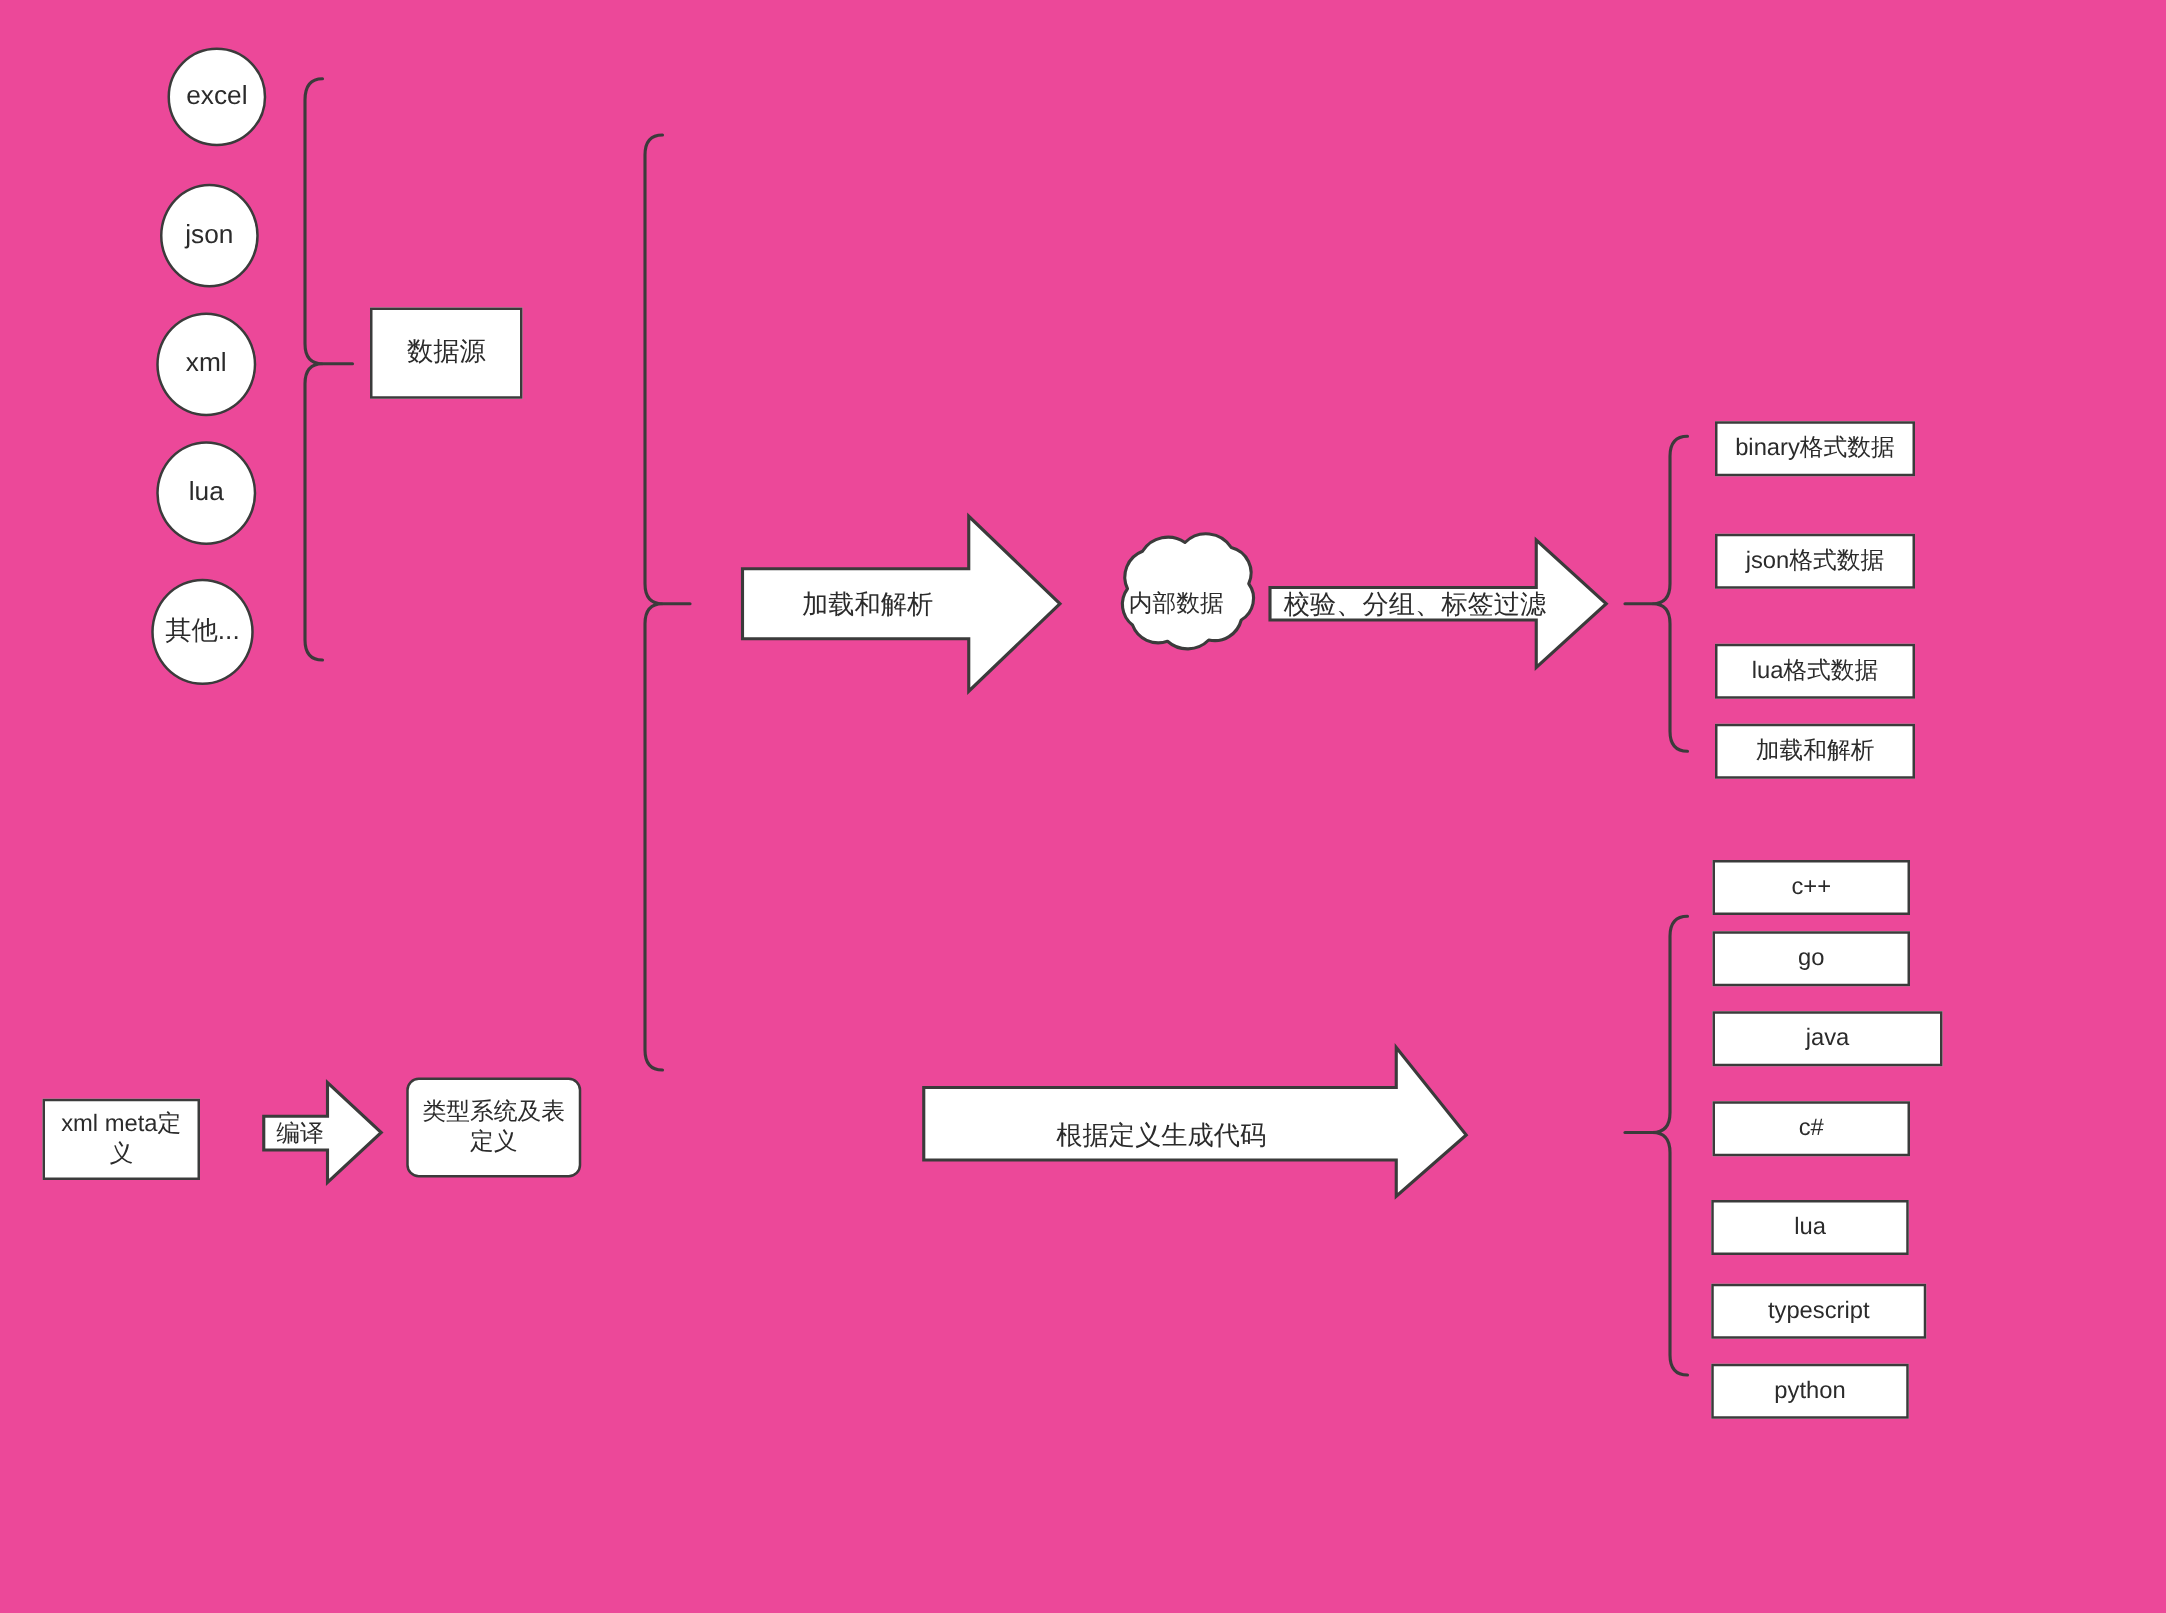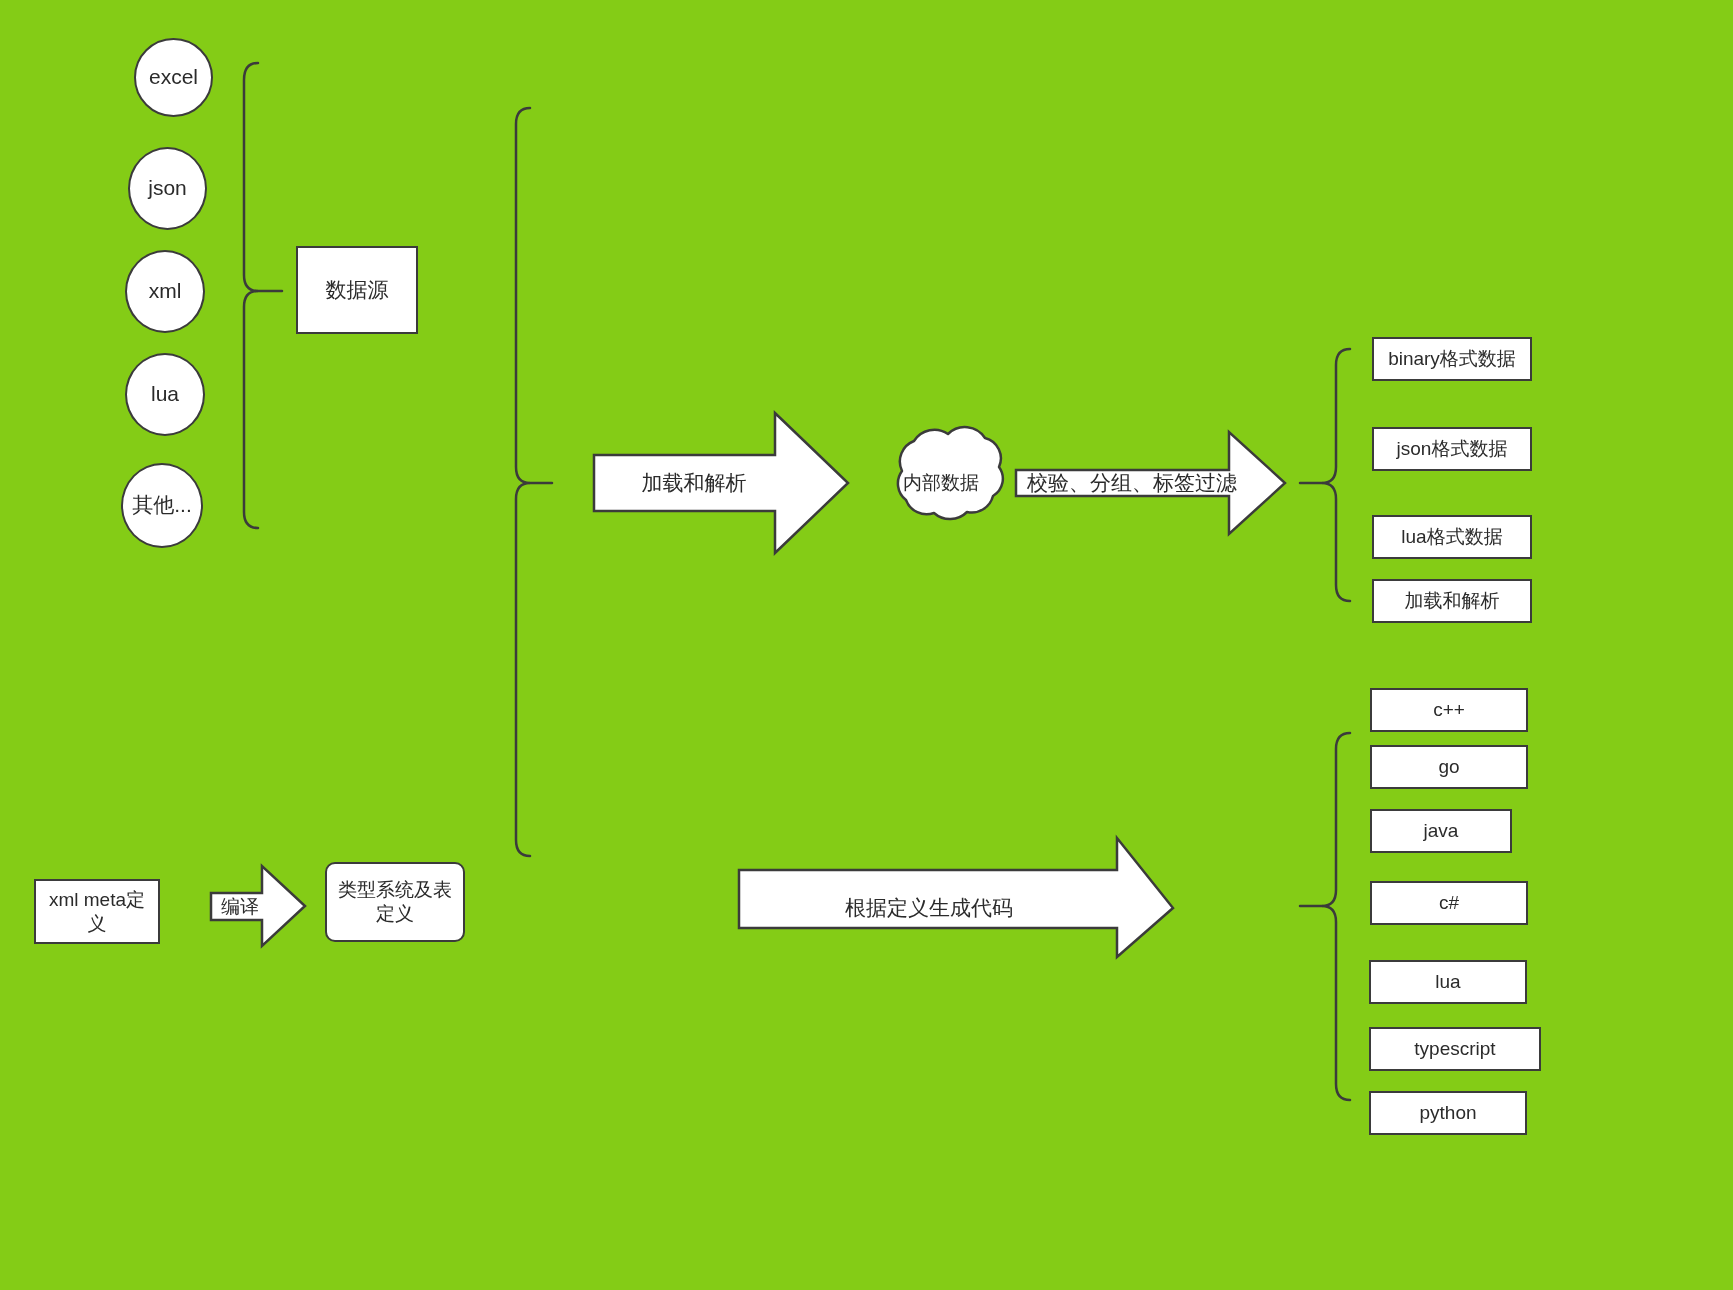--- a/index.html
+++ b/index.html
@@ -8,21 +8,21 @@
     background: #f9f9f9;
   }
   body {
     font-family: "Liberation Sans", "DejaVu Sans", sans-serif;
     color: #333333;
   }
   #canvas {
     position: relative;
     width: 1733px;
     height: 1290px;
-    background: #84cc16;
+    background: #ec4899;
     overflow: hidden;
   }
   .node {
     position: absolute;
     box-sizing: border-box;
     display: flex;
     align-items: center;
     justify-content: center;
     text-align: center;
     background: #ffffff;
@@ -115,21 +115,21 @@
   <div class="node circle" style="left:125px; top:250px; width:80px; height:83px;">
     <span>xml</span>
   </div>
   <div class="node circle" style="left:125px; top:353px; width:80px; height:83px;">
     <span>lua</span>
   </div>
   <div class="node circle" style="left:121px; top:463px; width:82px; height:85px;">
     <span>其他...</span>
   </div>
 
-  <div class="node rect" style="left:296px; top:246px; width:122px; height:88px;">
+  <div class="node rect" style="left:296px; top:246px; width:122px; height:73px;">
     <span>数据源</span>
   </div>
 
   <div class="arrow-label" style="left:604px; top:462px; width:180px; height:42px;">
     <span>加载和解析</span>
   </div>
 
   <div class="arrow-label small" style="left:893px; top:466px; width:96px; height:34px;">
     <span>内部数据</span>
   </div>
@@ -166,21 +166,21 @@
   <div class="node rect-small rounded" style="left:325px; top:862px; width:140px; height:80px; padding:0 10px;">
     <span>类型系统及表定义</span>
   </div>
 
   <div class="node rect-small" style="left:1370px; top:688px; width:158px; height:44px;">
     <span>c++</span>
   </div>
   <div class="node rect-small" style="left:1370px; top:745px; width:158px; height:44px;">
     <span>go</span>
   </div>
-  <div class="node rect-small" style="left:1370px; top:809px; width:142px; height:44px;">
+  <div class="node rect-small" style="left:1370px; top:809px; width:184px; height:44px;">
     <span>java</span>
   </div>
   <div class="node rect-small" style="left:1370px; top:881px; width:158px; height:44px;">
     <span>c#</span>
   </div>
   <div class="node rect-small" style="left:1369px; top:960px; width:158px; height:44px;">
     <span>lua</span>
   </div>
   <div class="node rect-small" style="left:1369px; top:1027px; width:172px; height:44px;">
     <span>typescript</span>

